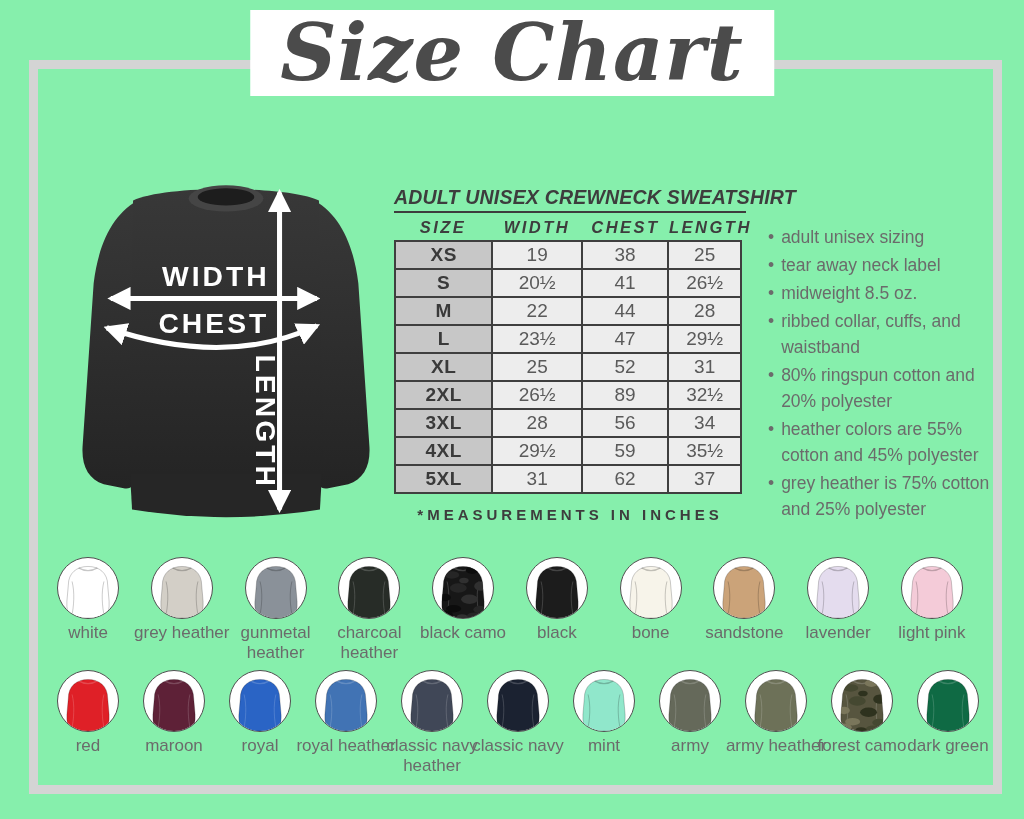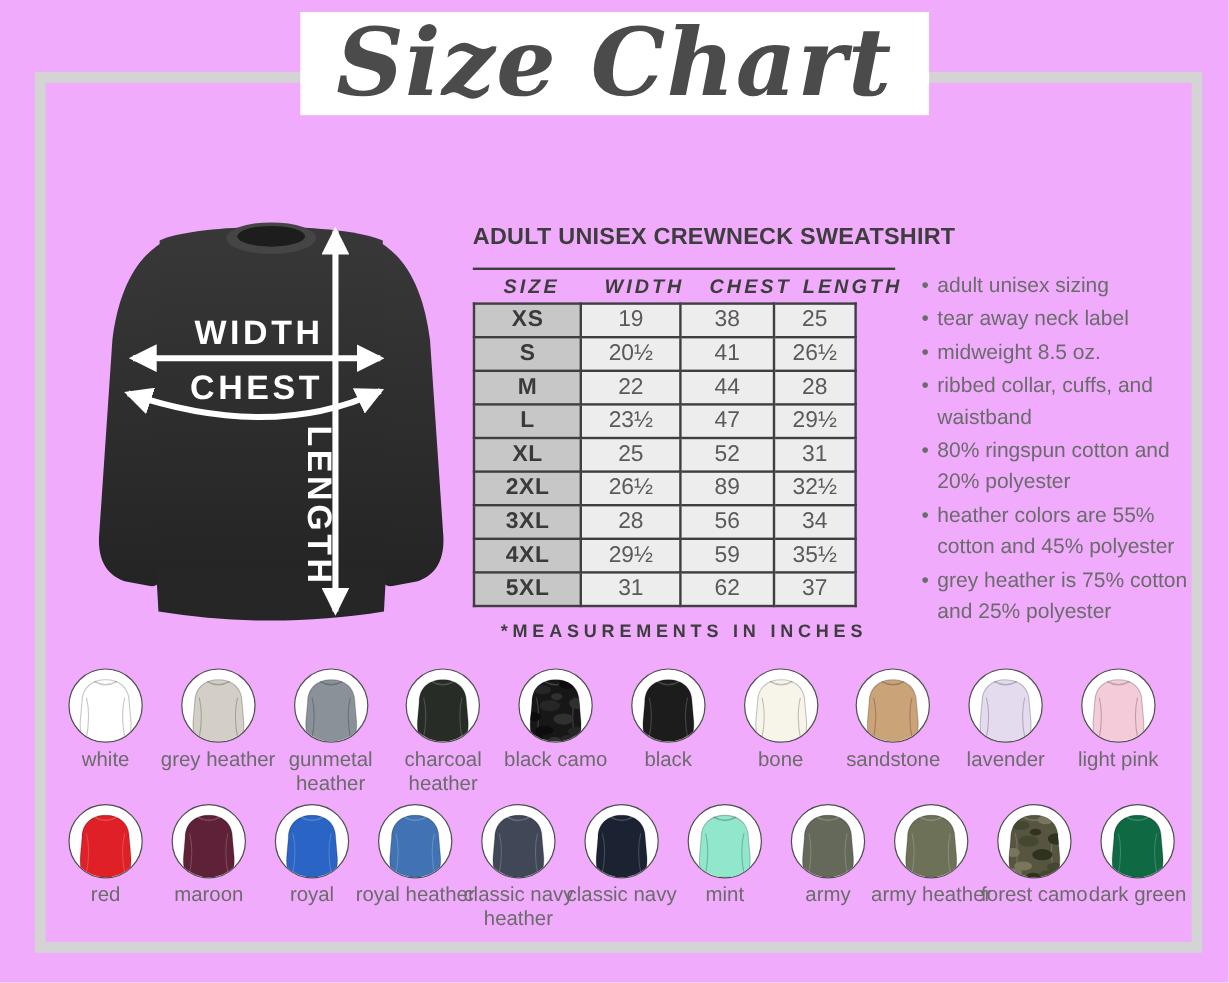--- a/index.html
+++ b/index.html
@@ -1,18 +1,18 @@
 <!DOCTYPE html>
 <html><head>
 <meta charset="utf-8">
 <style>
   * { margin:0; padding:0; box-sizing:border-box; }
   html,body { background:#ffffff; }
   .page {
-    position:relative; width:1024px; height:819px; background:#f0abfc;
+    position:relative; width:1024px; height:819px; background:#86efac;
     font-family:"Liberation Sans", sans-serif; overflow:hidden;
   }
   
   .frame {
     position:absolute; left:29px; top:60px; width:973px; height:734px;
     border:9px solid #d4d4d4;
   }
   
   .title {
     position:absolute; top:10px; left:50%; transform:translateX(-50%);
@@ -22,25 +22,25 @@
     line-height:1.1;
   }
   
   .garment-svg { position:absolute; left:64px; top:154px; width:324px; height:394px; }
   .dim-label { font-family:"Liberation Sans", sans-serif; font-weight:bold; fill:#ffffff; font-size:28px; letter-spacing:3px; }
   
   .spec { position:absolute; left:394px; top:186px; width:352px; }
   .spec-heading {
     font-weight:bold; font-size:19.5px; color:#3d3d3d; text-align:center;
     letter-spacing:0.2px; white-space:nowrap;
-    border-bottom:2px solid #3d3d3d; padding-bottom:14px; margin-bottom:5px;
+    border-bottom:2px solid #3d3d3d; padding-bottom:2px; margin-bottom:5px;font-style:italic;
   }
   .col-headers { display:grid; grid-template-columns:98px 90px 87px 73px; margin-bottom:3px;font-style:italic; }
   .col-headers div { text-align:center; font-weight:bold; font-size:16.5px; letter-spacing:2.5px; color:#3d3d3d; }
-  table.sizes { border-collapse:collapse; width:320px; }
+  table.sizes { border-collapse:collapse; width:348px; }
   table.sizes td {
     border:2.5px solid #3f3f3f; height:28px; text-align:center; vertical-align:middle;
     font-size:19px; background:#ededed; color:#5a5a5a; font-weight:400;
   }
   table.sizes td.size-cell { background:#c7c7c7; color:#3a3a3a; font-weight:bold; letter-spacing:0.5px; }
   .footnote {
     margin-top:12px; text-align:center; font-weight:bold; font-size:15px;
     letter-spacing:4px; color:#3d3d3d; white-space:nowrap;
   }
   

